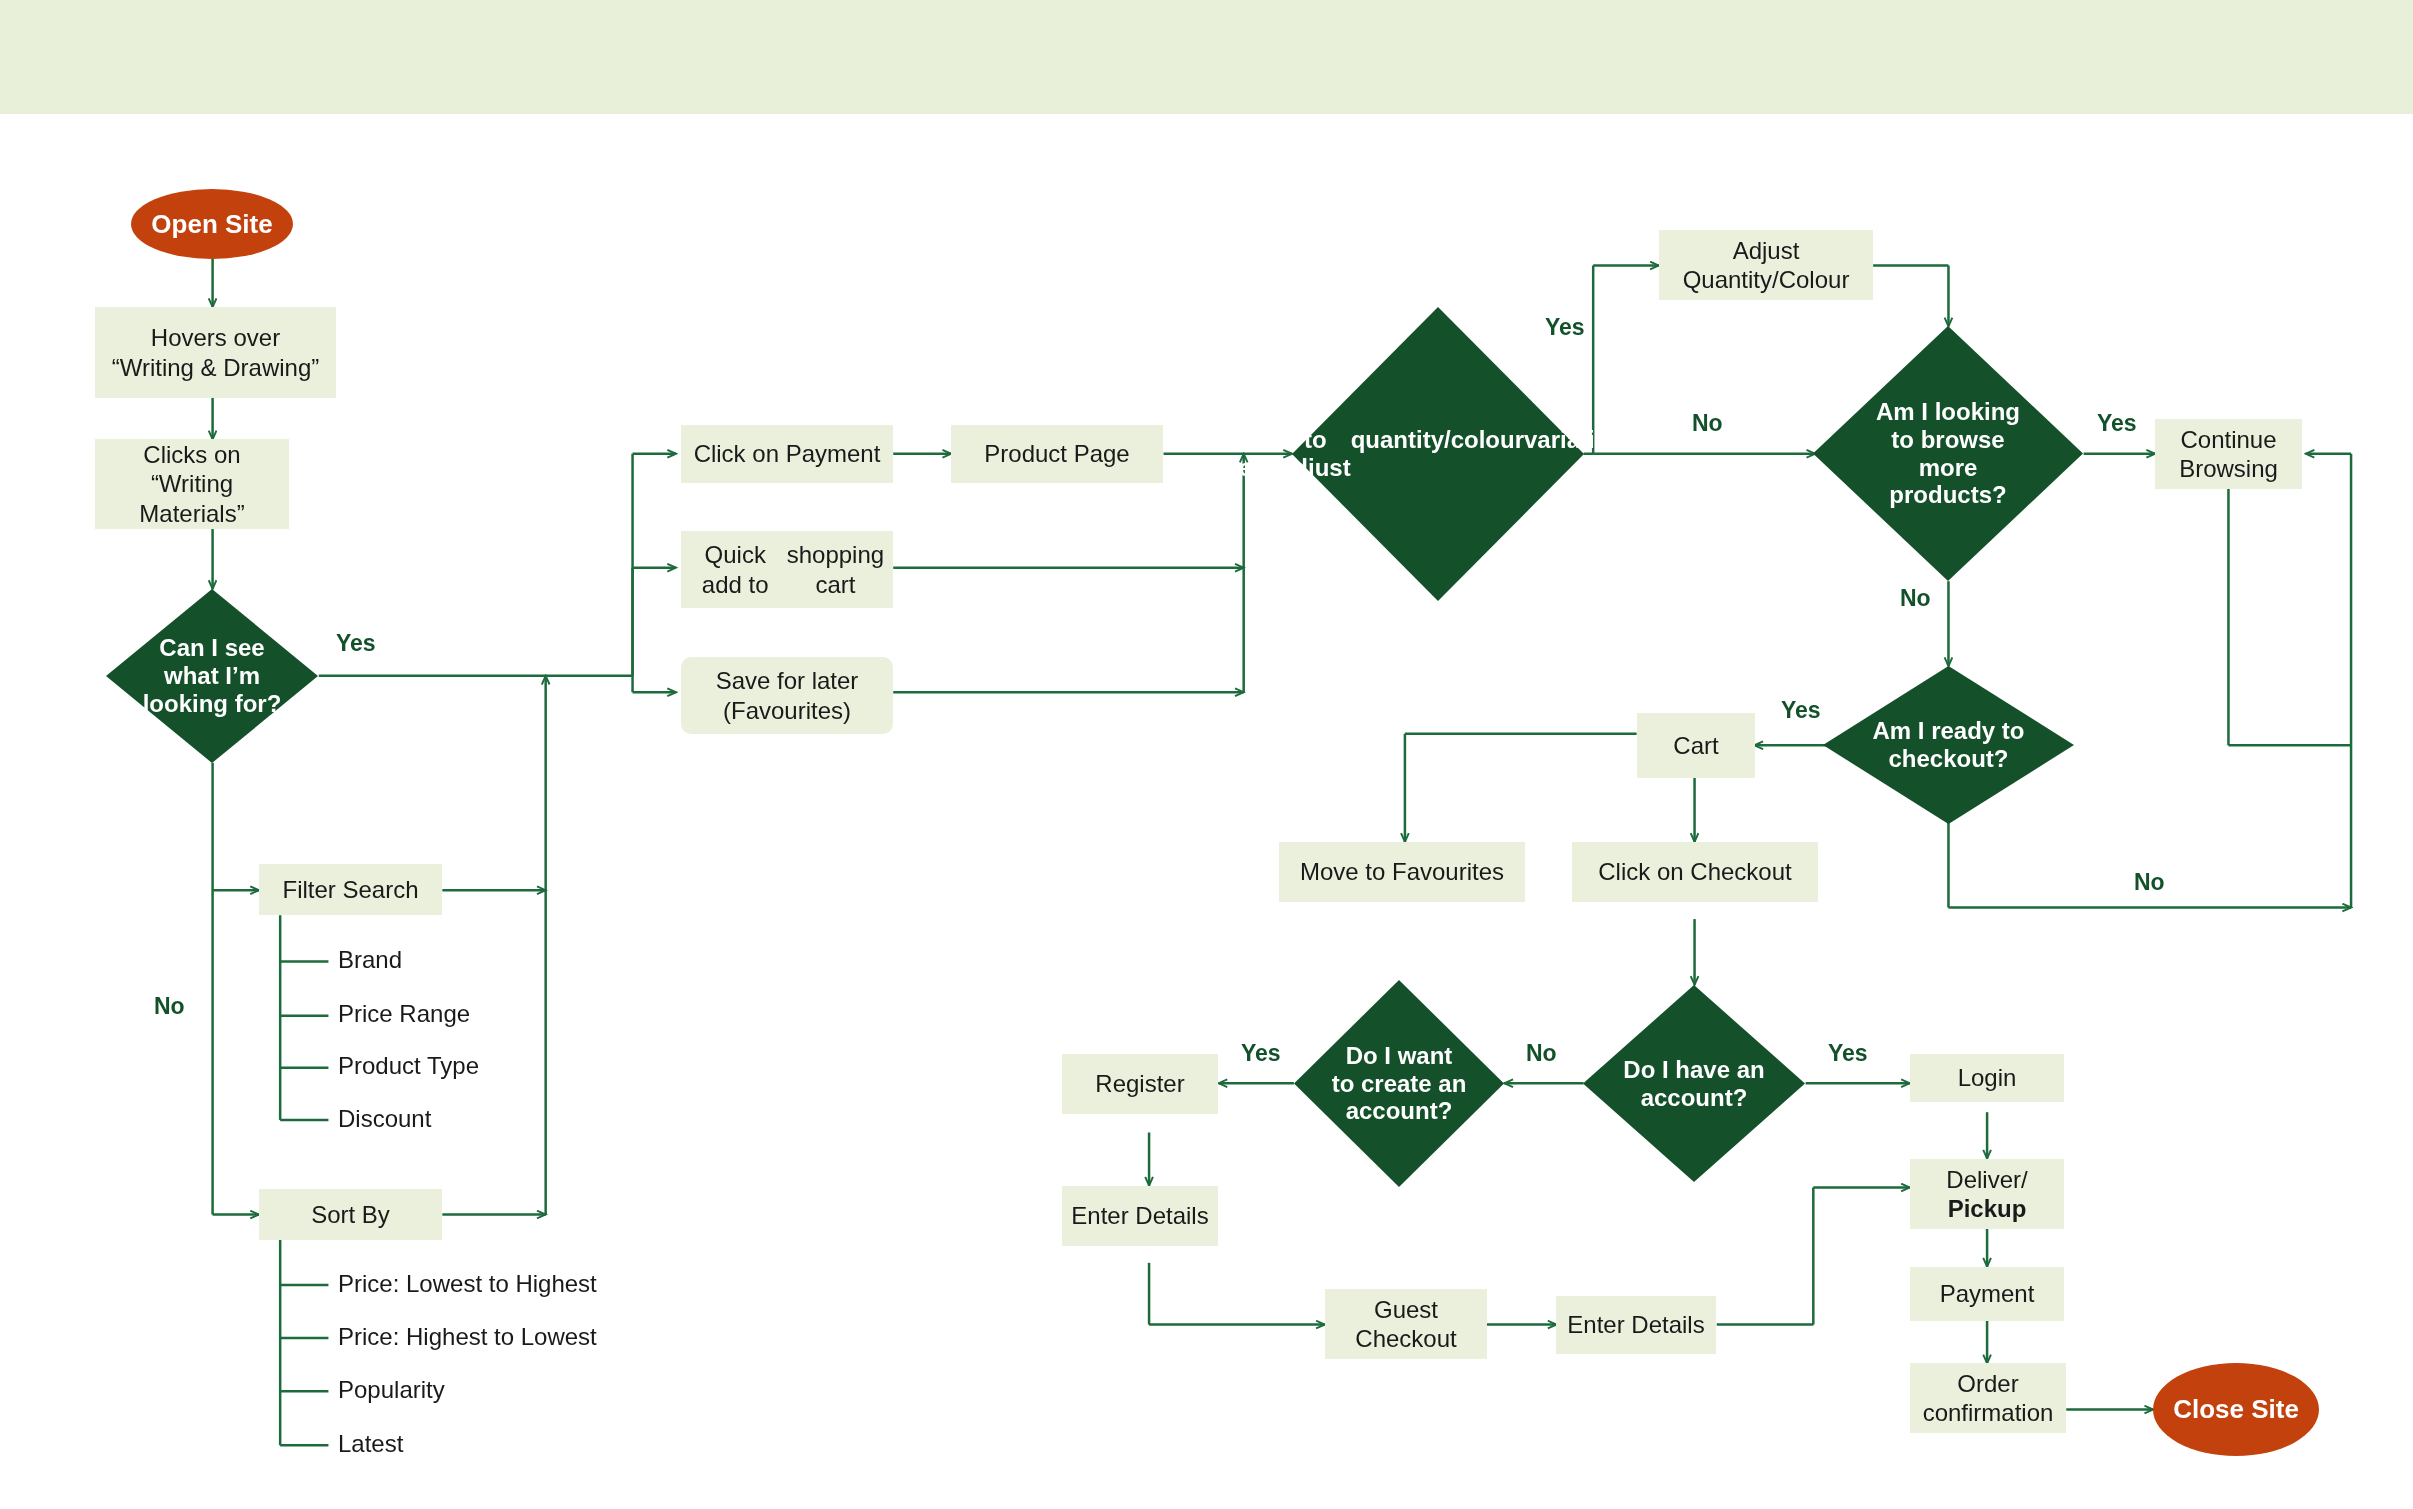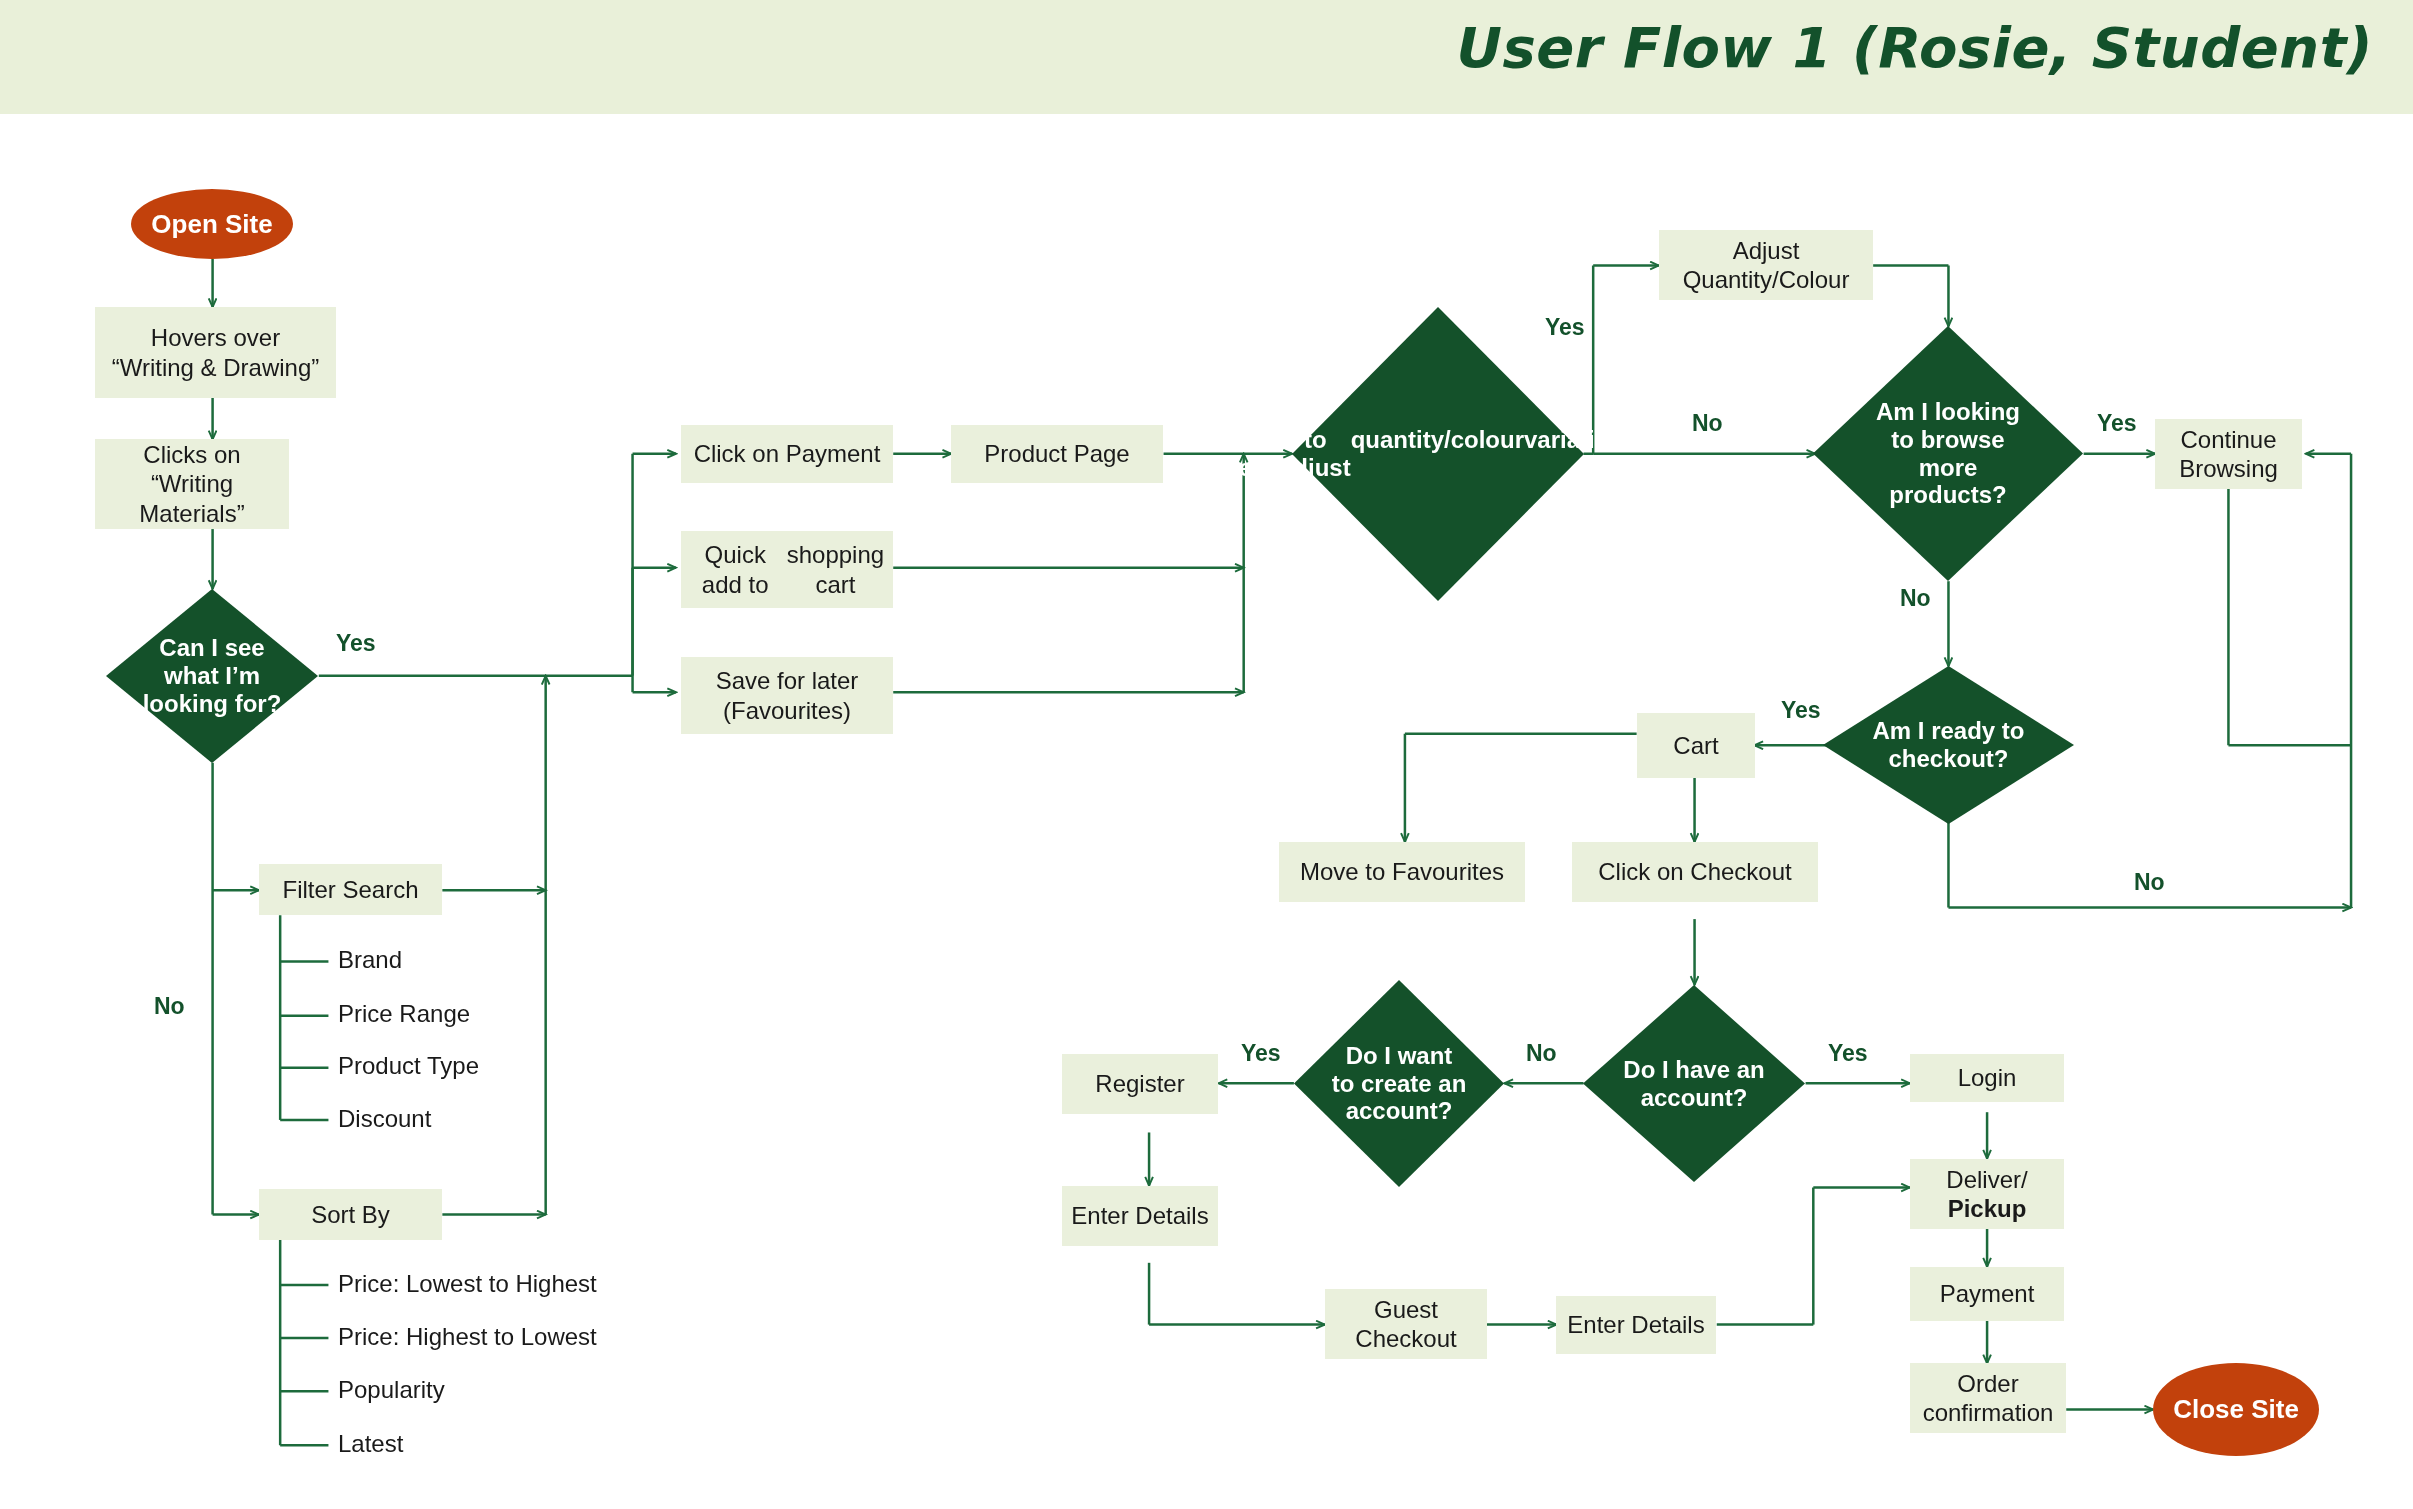--- a/index.html
+++ b/index.html
@@ -59,21 +59,20 @@
     font-family:"Liberation Sans",sans-serif;white-space:nowrap;
   }
   .bold-seg{font-weight:bold;}
 </style>
 </head>
 <body>
 
 <div id="stage">
 
   <div class="header-band"></div>
-  <div class="header-title">User Flow 1 (Rosie, Student)</div>
 
   <svg id="wires" viewBox="0 0 2500 1563" width="2414" height="1509">
     <defs>
       <marker id="ah" markerWidth="12" markerHeight="12" refX="10" refY="5" orient="auto" markerUnits="userSpaceOnUse">
         <path d="M1,1 L10,5 L1,9" fill="none" stroke="#1d6b3c" stroke-width="2"></path>
       </marker>
     </defs>
     <g fill="none" stroke="#1d6b3c" stroke-width="2.6">
 
       <path d="M220,268 L220,318" marker-end="url(#ah)"></path>
@@ -228,21 +227,21 @@
 
   <div class="node box" style="left:951px;top:425px;width:212px;height:58px;">
     <span>Product Page</span>
   </div>
 
   <div class="node box" style="left:681px;top:531px;width:212px;height:77px;flex-direction:row;">
     <span>Quick add to</span>
     <span>shopping cart</span>
   </div>
 
-  <div class="node box" style="left:681px;top:657px;width:212px;height:77px;flex-direction:column;">
+  <div class="node box" style="left:681px;top:657px;width:212px;height:77px;flex-direction:column;border-radius:10px;">
     <span>Save for later</span>
     <span>(Favourites)</span>
   </div>
 
   <div class="node diamond" style="left:1292px;top:307px;width:292px;height:294px;">
     <span class="dshape"></span>
     <span class="dtext" style="display:flex;flex-direction:row;">
       <span>Do I need</span>
       <span>to adjust</span>
       <span>quantity/</span>

